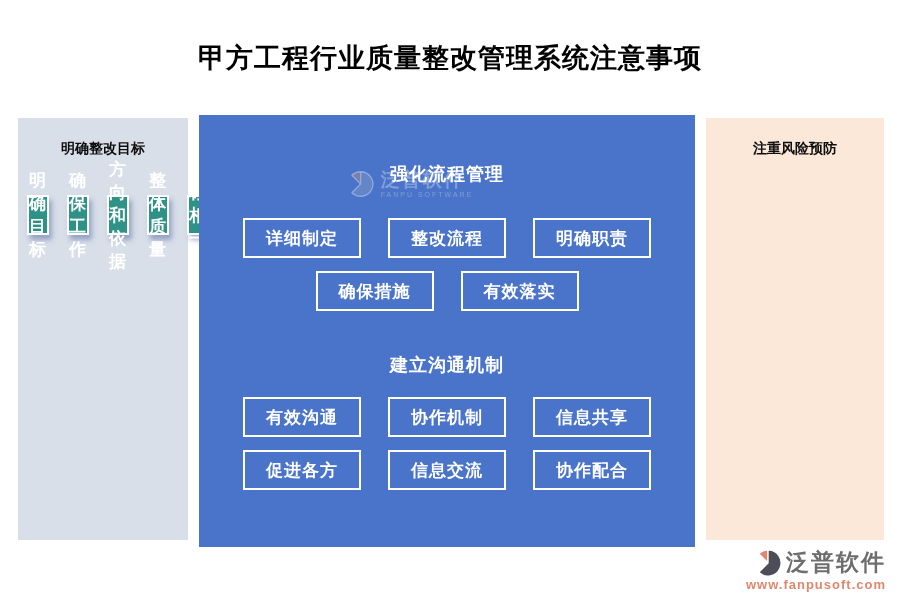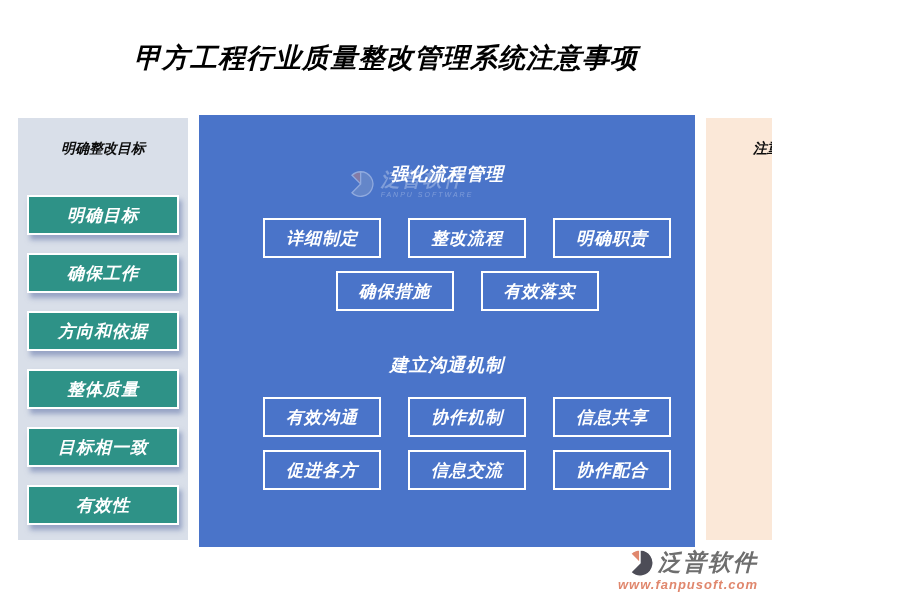--- a/index.html
+++ b/index.html
@@ -1,43 +1,43 @@
 <!DOCTYPE html>
 <html><head>
 <meta charset="utf-8">
 <style>
   * { margin:0; padding:0; box-sizing:border-box; }
   html,body { width:900px; height:600px; background:#fff;
     font-family:"Liberation Sans","DejaVu Sans",sans-serif; }
-  .stage { position:relative; width:772px; height:600px; background:#fff; overflow:hidden;font-style:italic; }
+  .stage { position:relative; width:900px; height:600px; background:#fff; overflow:hidden; }
 
   .page-title { position:absolute; top:40px; left:0; width:100%; text-align:center;
     font-size:27px; font-weight:bold; color:#000; letter-spacing:1px; }
 
   .panel { position:absolute; }
   .panel-left  { left:18px;  top:118px; width:170px; height:422px; background:#d9dfe9; }
   .panel-right { left:706px; top:118px; width:178px; height:422px; background:#fbe8d8; }
   .panel-center{ left:199px; top:115px; width:496px; height:432px; background:#4a74c9; }
 
   .side-header { position:absolute; top:22px; left:0; width:100%; text-align:center;
     font-size:14px; font-weight:bold; color:#0d0d0d; }
   .side-items { position:absolute; top:77px; left:9px; right:9px;
-    display:flex; flex-direction:column; gap:18px; }
+    display:flex; flex-direction:row; gap:18px; }
 
   .btn { height:40px; display:flex; align-items:center; justify-content:center;
     border:2px solid #ffffff; color:#fff; font-weight:bold; font-size:17px;
     letter-spacing:1px; box-shadow:3px 5px 5px rgba(96,115,168,.55); }
   .btn-teal   { background:#2e9287; }
   .btn-orange { background:#ed7d31; }
 
   .center-header { position:absolute; left:0; width:100%; text-align:center;
     color:#fff; font-size:18px; font-weight:bold; letter-spacing:1px; z-index:2; }
   .ch1 { top:47px; } .ch2 { top:238px; }
   .center-grid { position:absolute; left:0; width:100%; display:flex; flex-wrap:wrap;
-    justify-content:center; column-gap:27px; row-gap:13px; z-index:2;margin-left:20px; }
+    justify-content:center; column-gap:27px; row-gap:13px; z-index:2; }
   .cg1 { top:103px; } .cg2 { top:282px; }
   .btn-outline { width:118px; height:40px; background:transparent; border:2px solid #fff;
     display:flex; align-items:center; justify-content:center; color:#fff;
     font-weight:bold; font-size:17px; letter-spacing:1px; }
 
   .watermark { position:absolute; top:55px; left:50%; transform:translateX(-50%);
     margin-left:-37px; display:flex; align-items:center; gap:6px; opacity:.55; z-index:1; }
   .watermark svg { width:28px; height:28px; opacity:.7; }
   .wm-text { display:flex; flex-direction:column; line-height:1; }
   .wm-name { font-size:19px; font-weight:bold; color:rgba(255,255,255,.55); letter-spacing:2px; }

